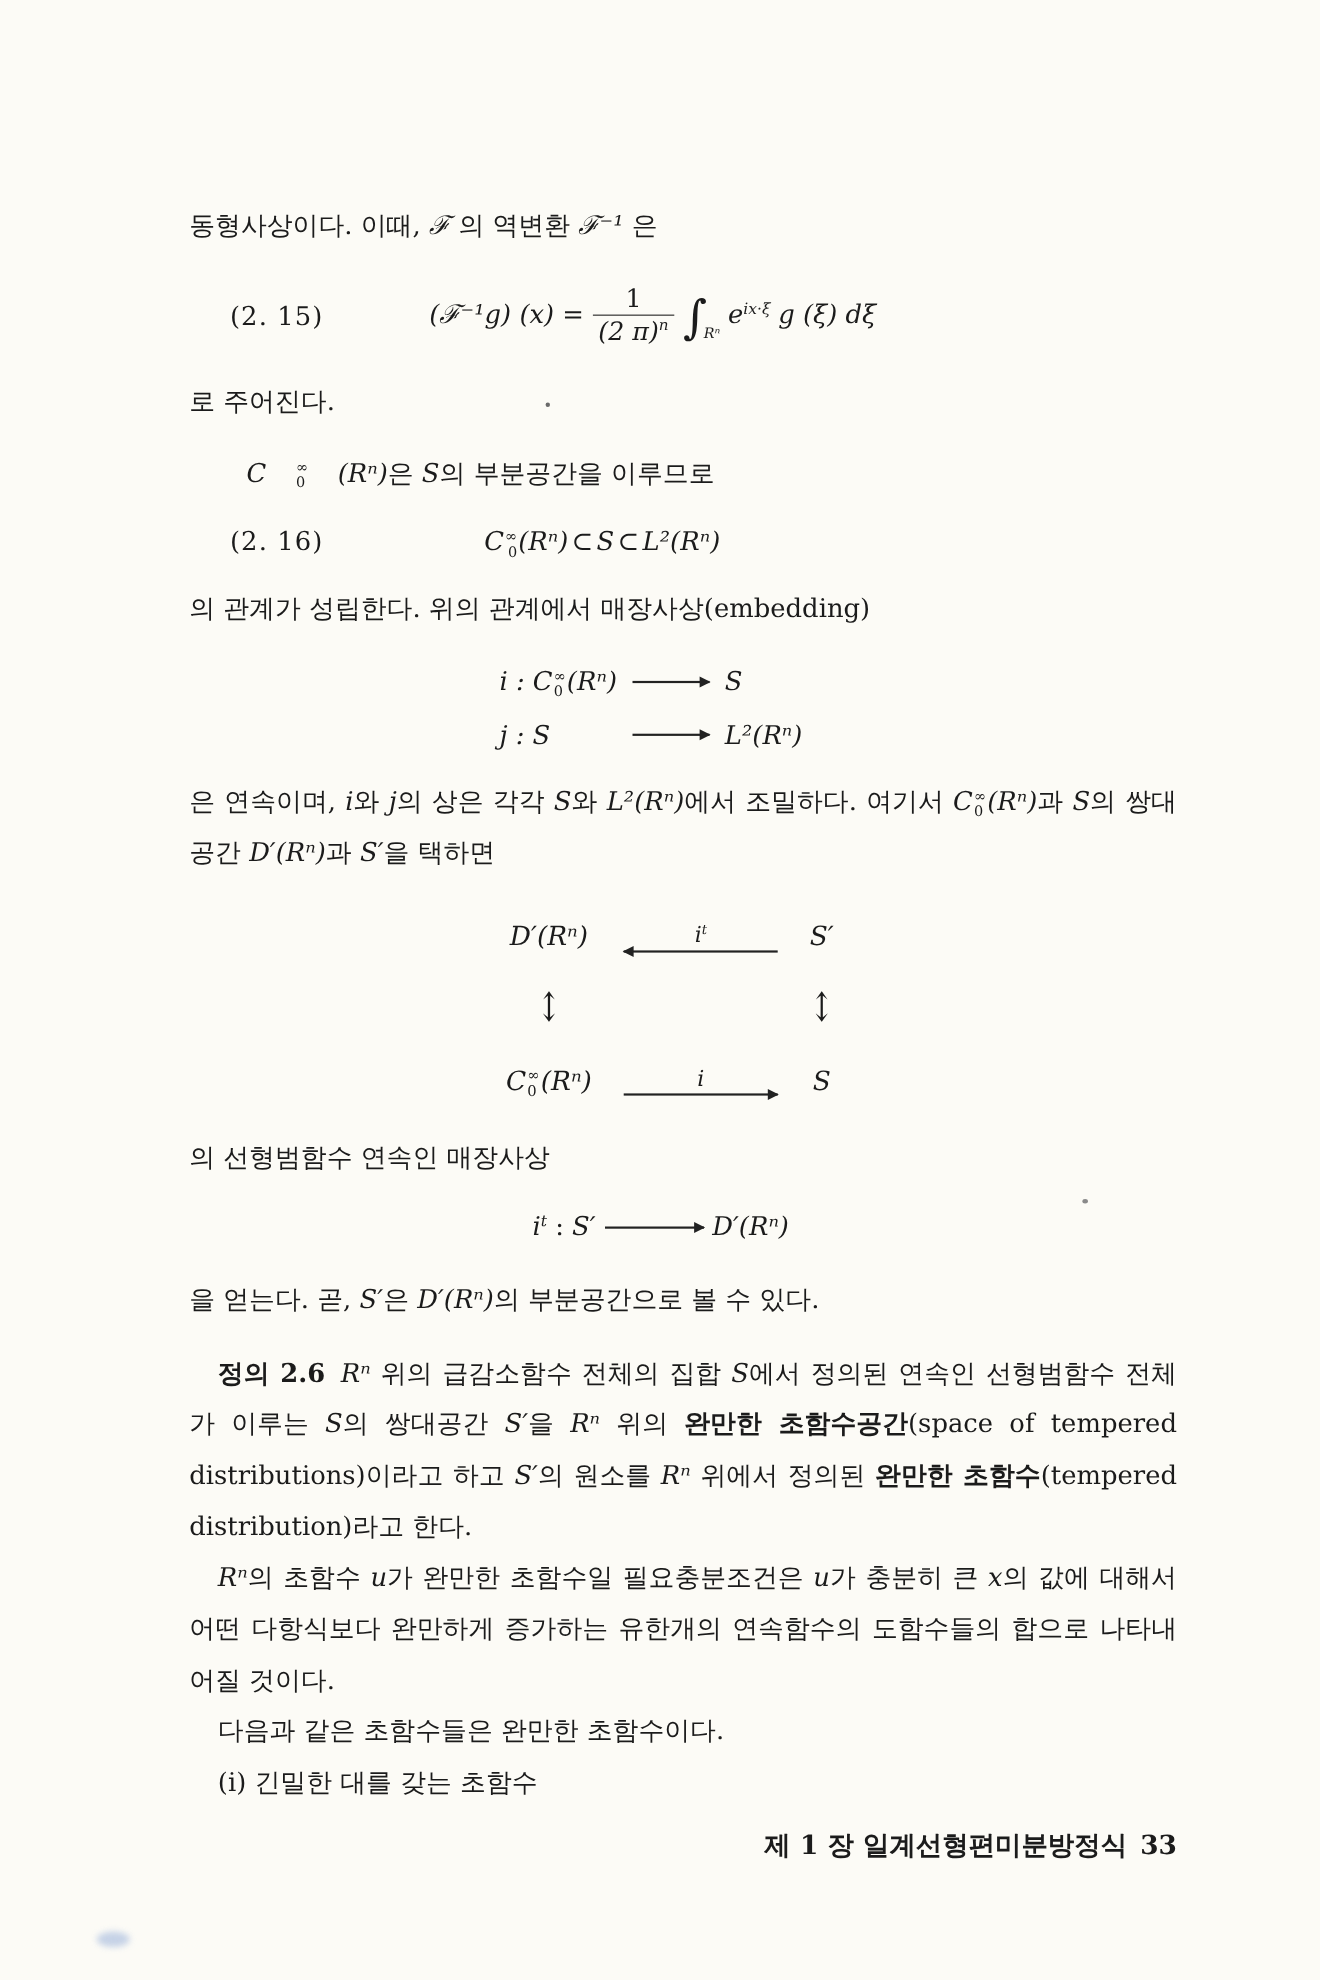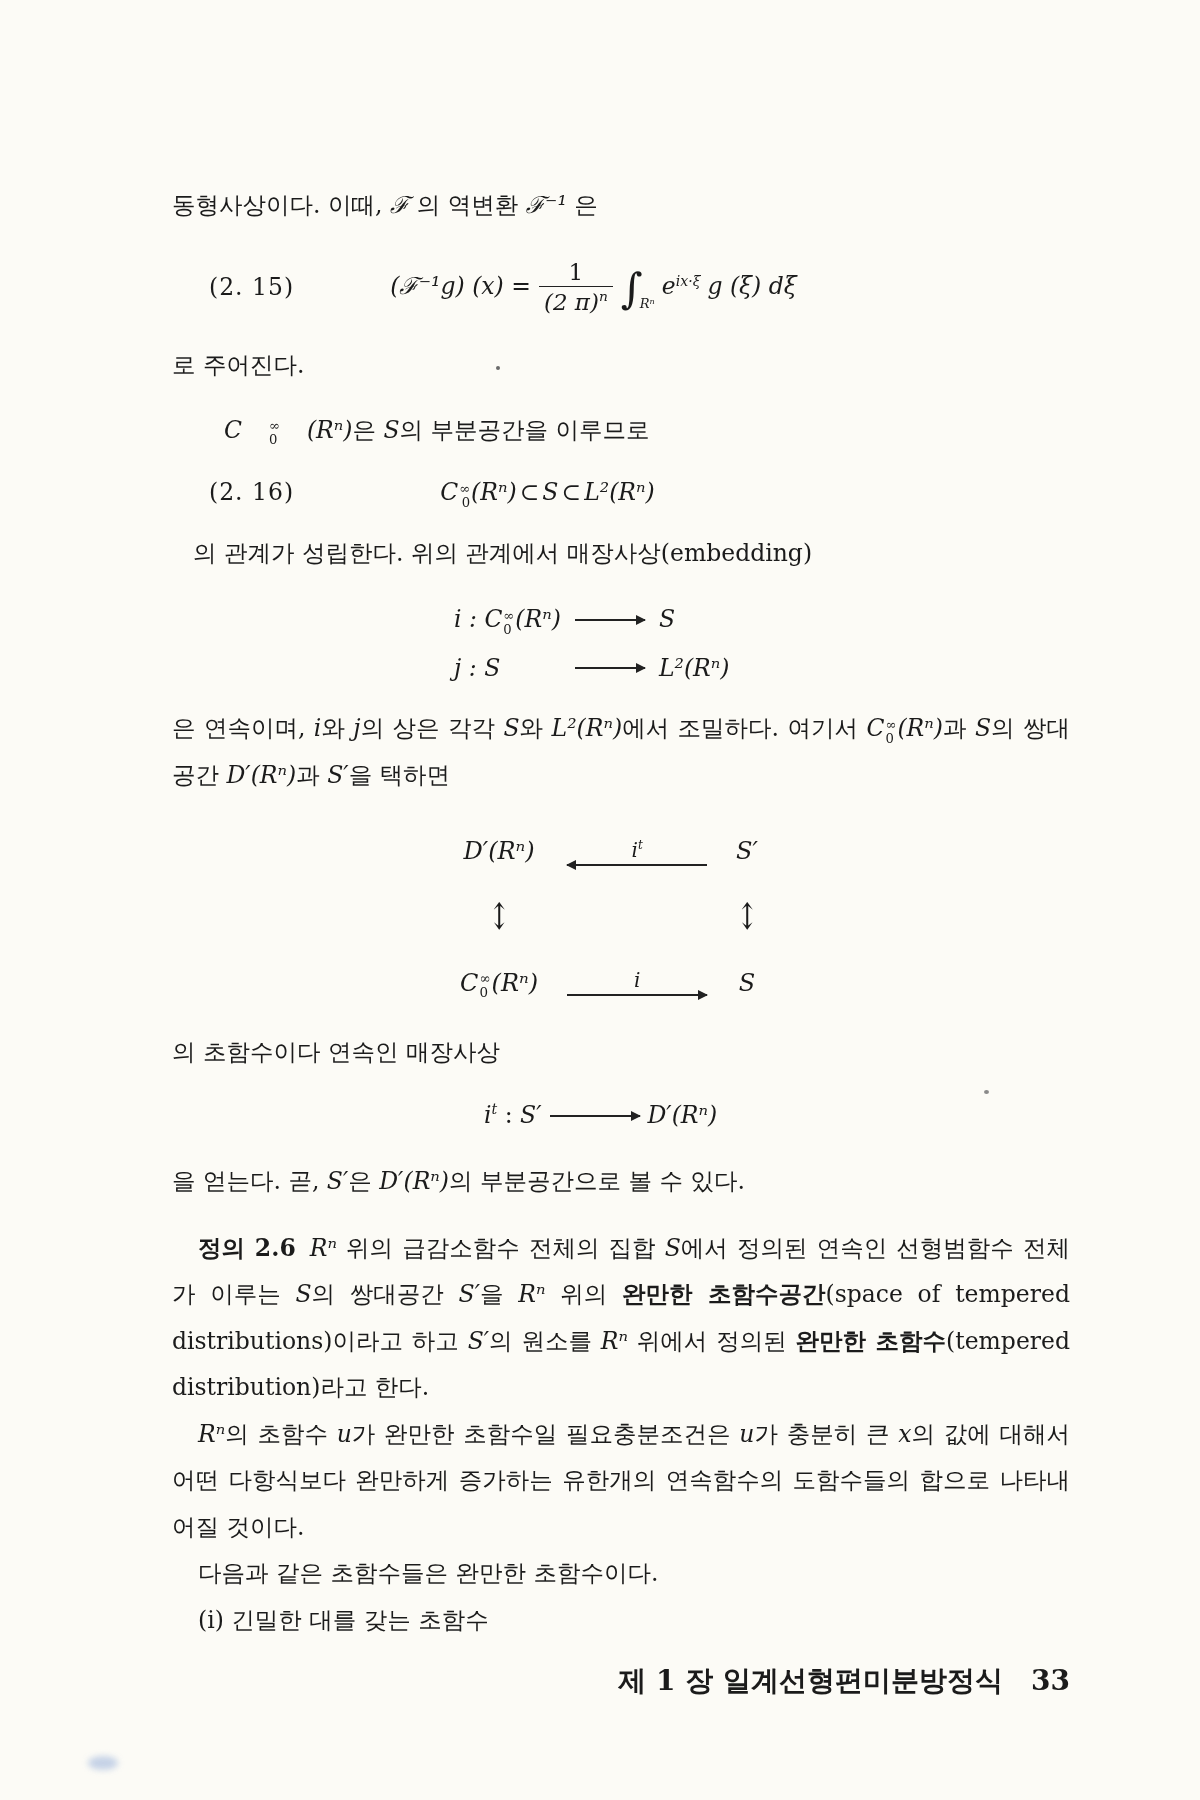--- a/index.html
+++ b/index.html
@@ -47,22 +47,22 @@
            column-gap:24px;row-gap:16px;align-items:center;justify-items:center;
            width:max-content;margin:30px 0 0 288px;font-size:24px;}
   .arrow-cell{display:flex;flex-direction:column;align-items:center;}
   .arrow-label{font-size:20px;line-height:1;margin-bottom:4px;}
   .varr{display:inline-block;font-size:26px;line-height:1;transform:scaleY(1.4);}
   .vcell{padding:2px 0;}
   
   .display-eq{width:max-content;}
   .def-head{font-weight:bold;margin-right:14px;}
   
-  .footer{display:flex;justify-content:flex-end;align-items:baseline;gap:28px;
-          font-size:28px;margin-top:10px;}
+  .footer{display:flex;justify-content:flex-end;align-items:baseline;gap:12px;
+          font-size:24px;margin-top:10px;}
   
   .speck{position:absolute;border-radius:50%;background:#6a6a6a;}
   .speck1{left:496px;top:366px;width:4px;height:4px;}
   .speck2{left:984px;top:1090px;width:5px;height:4px;background:#8a8a8a;}
   .smudge{position:absolute;left:88px;top:1756px;width:30px;height:14px;background:#bccbe4;
           border-radius:50%;filter:blur(3px);opacity:.85;}
 </style>
 </head>
 <body>
 
@@ -94,21 +94,21 @@
     <span class="eq-body" style="margin-left:146px;"><span class="cgroup">
           <span class="mi">C</span>
           <span class="cscripts">
             <span>∞</span>
             <span>0</span>
           </span>
           <span class="mi">(Rⁿ)</span>
         </span><span style="margin:0 3px;">⊂</span><span class="mi">S</span><span style="margin:0 3px;">⊂</span><span class="mi">L²(Rⁿ)</span></span>
   </div>
 
-  <p class="para" style="margin-top:14px;margin-left:21px;">의 관계가 성립한다. 위의 관계에서 매장사상(embedding)</p>
+  <p class="para" style="margin-top:14px;">의 관계가 성립한다. 위의 관계에서 매장사상(embedding)</p>
 
   <div class="embed">
     <span><span class="mi">i : </span><span class="cgroup">
           <span class="mi">C</span>
           <span class="cscripts">
             <span>∞</span>
             <span>0</span>
           </span>
           <span class="mi">(Rⁿ)</span>
         </span></span>
@@ -153,21 +153,21 @@
           </span>
           <span class="mi">(Rⁿ)</span>
         </span></span>
     <span class="arrow-cell">
       <span class="arrow-label mi">i</span>
       <span class="arr right w140"></span>
     </span>
     <span><span class="mi">S</span></span>
   </div>
 
-  <p class="para" style="margin-top:22px;">의 초함수이다 연속인 매장사상</p>
+  <p class="para" style="margin-top:22px;">의 선형범함수 연속인 매장사상</p>
 
   <div class="display-eq" style="margin:16px 4px 0 312px;"><span class="mi">i</span><sup class="mi">t</sup><span> : </span><span class="mi">S′</span><span class="ila">
         <span class="arr right w90"></span>
       </span><span class="mi">D′(Rⁿ)</span></div>
 
   <p class="para" style="margin-top:20px;"><span>을 얻는다. 곧, </span><span class="mi">S′</span><span>은 </span><span class="mi">D′(Rⁿ)</span><span>의 부분공간으로 볼 수 있다.</span></p>
 
   <p class="para ind" style="margin-top:20px;"><span class="def-head">정의 2.6</span><span class="mi">Rⁿ</span><span> 위의 급감소함수 전체의 집합 </span><span class="mi">S</span><span>에서 정의된 연속인 선형범함수 전체가 이루는 </span><span class="mi">S</span><span>의 쌍대공간 </span><span class="mi">S′</span><span>을 </span><span class="mi">Rⁿ</span><span> 위의 </span><span class="b">완만한 초함수공간</span><span>(space of tempered distributions)이라고 하고 </span><span class="mi">S′</span><span>의 원소를 </span><span class="mi">Rⁿ</span><span> 위에서 정의된 </span><span class="b">완만한 초함수</span><span>(tempered distribution)라고 한다.</span></p>
 
   <p class="para ind"><span class="mi">Rⁿ</span><span>의 초함수 </span><span class="mi">u</span><span>가 완만한 초함수일 필요충분조건은 </span><span class="mi">u</span><span>가 충분히 큰 </span><span class="mi">x</span><span>의 값에 대해서 어떤 다항식보다 완만하게 증가하는 유한개의 연속함수의 도함수들의 합으로 나타내어질 것이다.</span></p>

